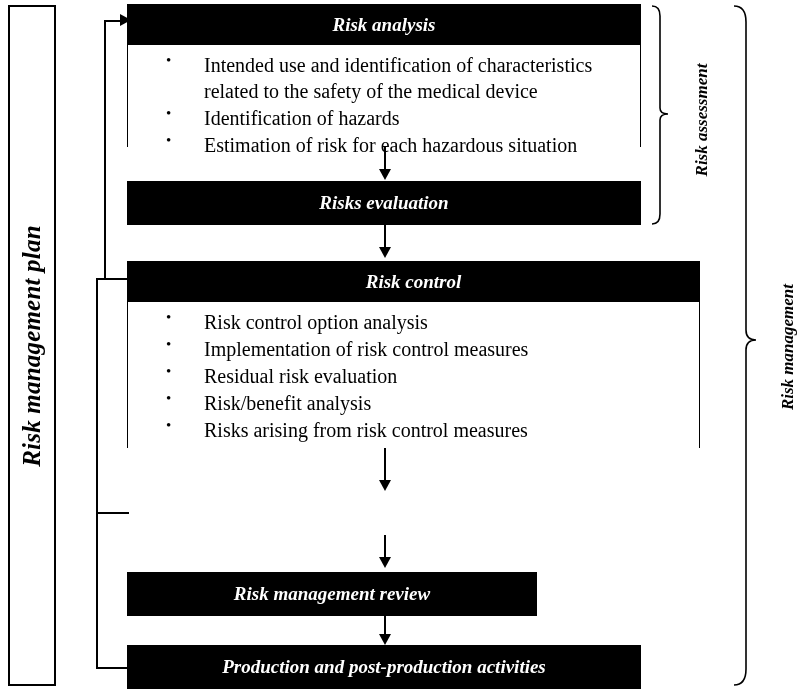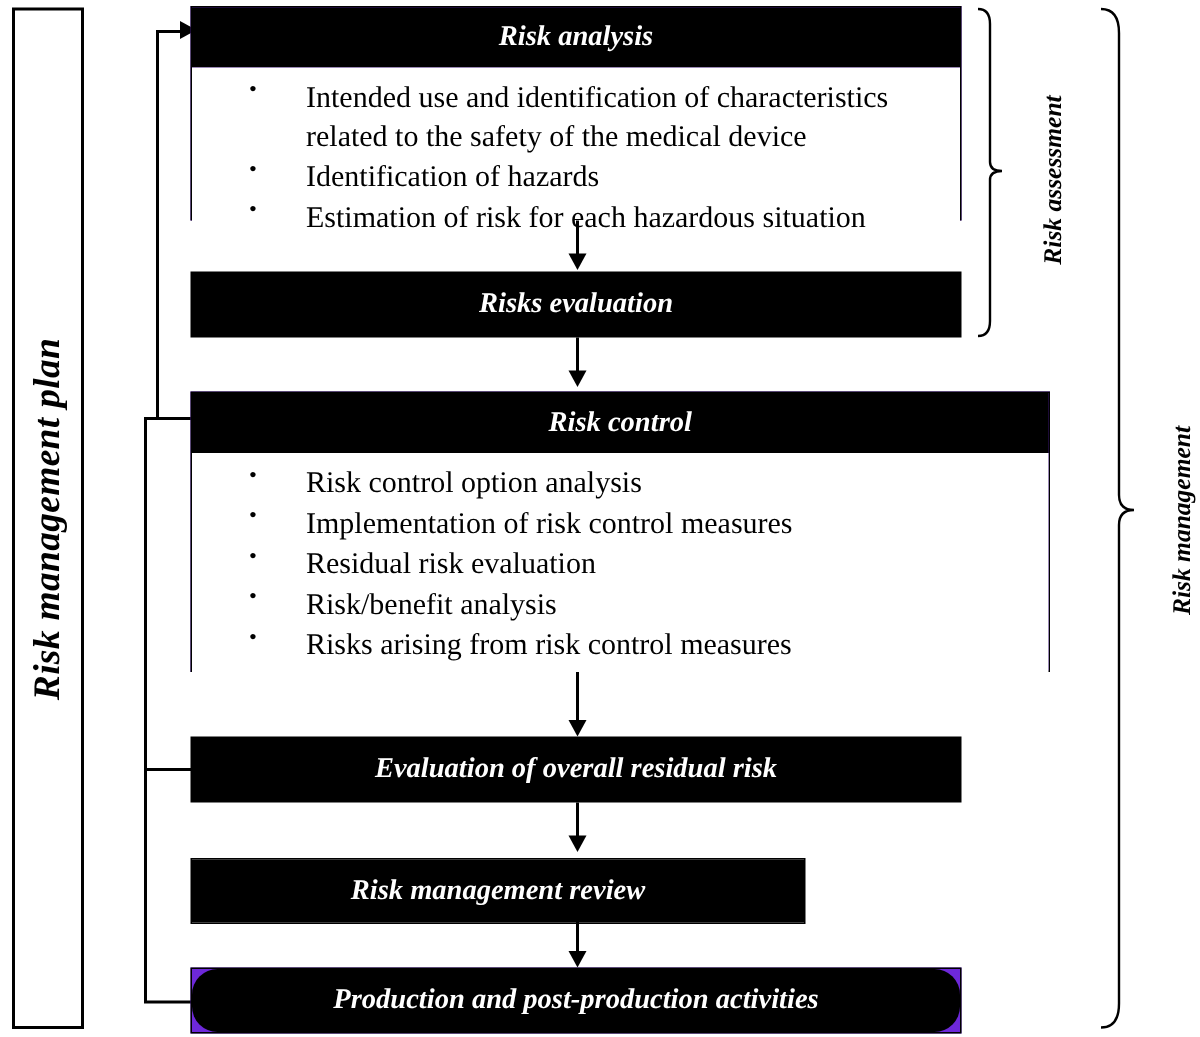--- a/index.html
+++ b/index.html
@@ -40,21 +40,21 @@
     font-style: italic;
     font-weight: bold;
     font-size: 25px;
     letter-spacing: 0.2px;
   }
 
   
   .proc {
     position: absolute;
     box-sizing: border-box;
-    background: #6d28d9;
+    background: #bef264;
     border: 1.5px solid #000;
   }
   .proc-head {
     background: #000000;
     color: #ffffff;
     font-style: italic;
     font-weight: bold;
     font-size: 19px;
     text-align: center;
     line-height: 1.05;
@@ -186,36 +186,33 @@
         <li>Residual risk evaluation</li>
         <li>Risk/benefit analysis</li>
         <li>Risks arising from risk control measures</li>
       </ul>
     </div>
   </div>
 
   <div class="vline" style="left:384px; top:448px; height:34px;"></div>
   <div class="arrow-down" style="left:379px; top:480px;"></div>
 
-  <div class="proc" style="left:127px; top:491px; width:514px; height:44px;">
-    <div class="proc-head" style="height:100%;">Evaluation of overall residual risk</div>
-  </div>
 
   <div class="vline" style="left:384px; top:535px; height:24px;"></div>
   <div class="arrow-down" style="left:379px; top:557px;"></div>
 
   <div class="proc" style="left:127px; top:572px; width:410px; height:44px;">
     <div class="proc-head" style="height:100%;">Risk management review</div>
   </div>
 
   <div class="vline" style="left:384px; top:612px; height:24px;"></div>
   <div class="arrow-down" style="left:379px; top:634px;"></div>
 
   <div class="proc" style="left:127px; top:645px; width:514px; height:44px;">
-    <div class="proc-head" style="height:100%;border-radius:17px;">Production and post-production activities</div>
+    <div class="proc-head" style="height:100%;">Production and post-production activities</div>
   </div>
 
   <svg class="brace-svg" style="left:648px; top:0px;" width="24" height="240" viewBox="0 0 24 240">
     <path d="M 4 6 Q 12 6 12 16 L 12 108 Q 12 114 20 114 Q 12 114 12 120 L 12 214 Q 12 224 4 224" fill="none" stroke="#000" stroke-width="1.6"></path>
   </svg>
   <div class="brace-label" style="left:622px; top:110px; width:160px; text-align:center; transform: rotate(-90deg);">Risk assessment</div>
 
   <svg class="brace-svg" style="left:730px; top:0px;" width="28" height="691" viewBox="0 0 28 691">
     <path d="M 4 6 Q 16 6 16 22 L 16 330 Q 16 340 26 340 Q 16 340 16 350 L 16 669 Q 16 685 4 685" fill="none" stroke="#000" stroke-width="1.6"></path>
   </svg>

